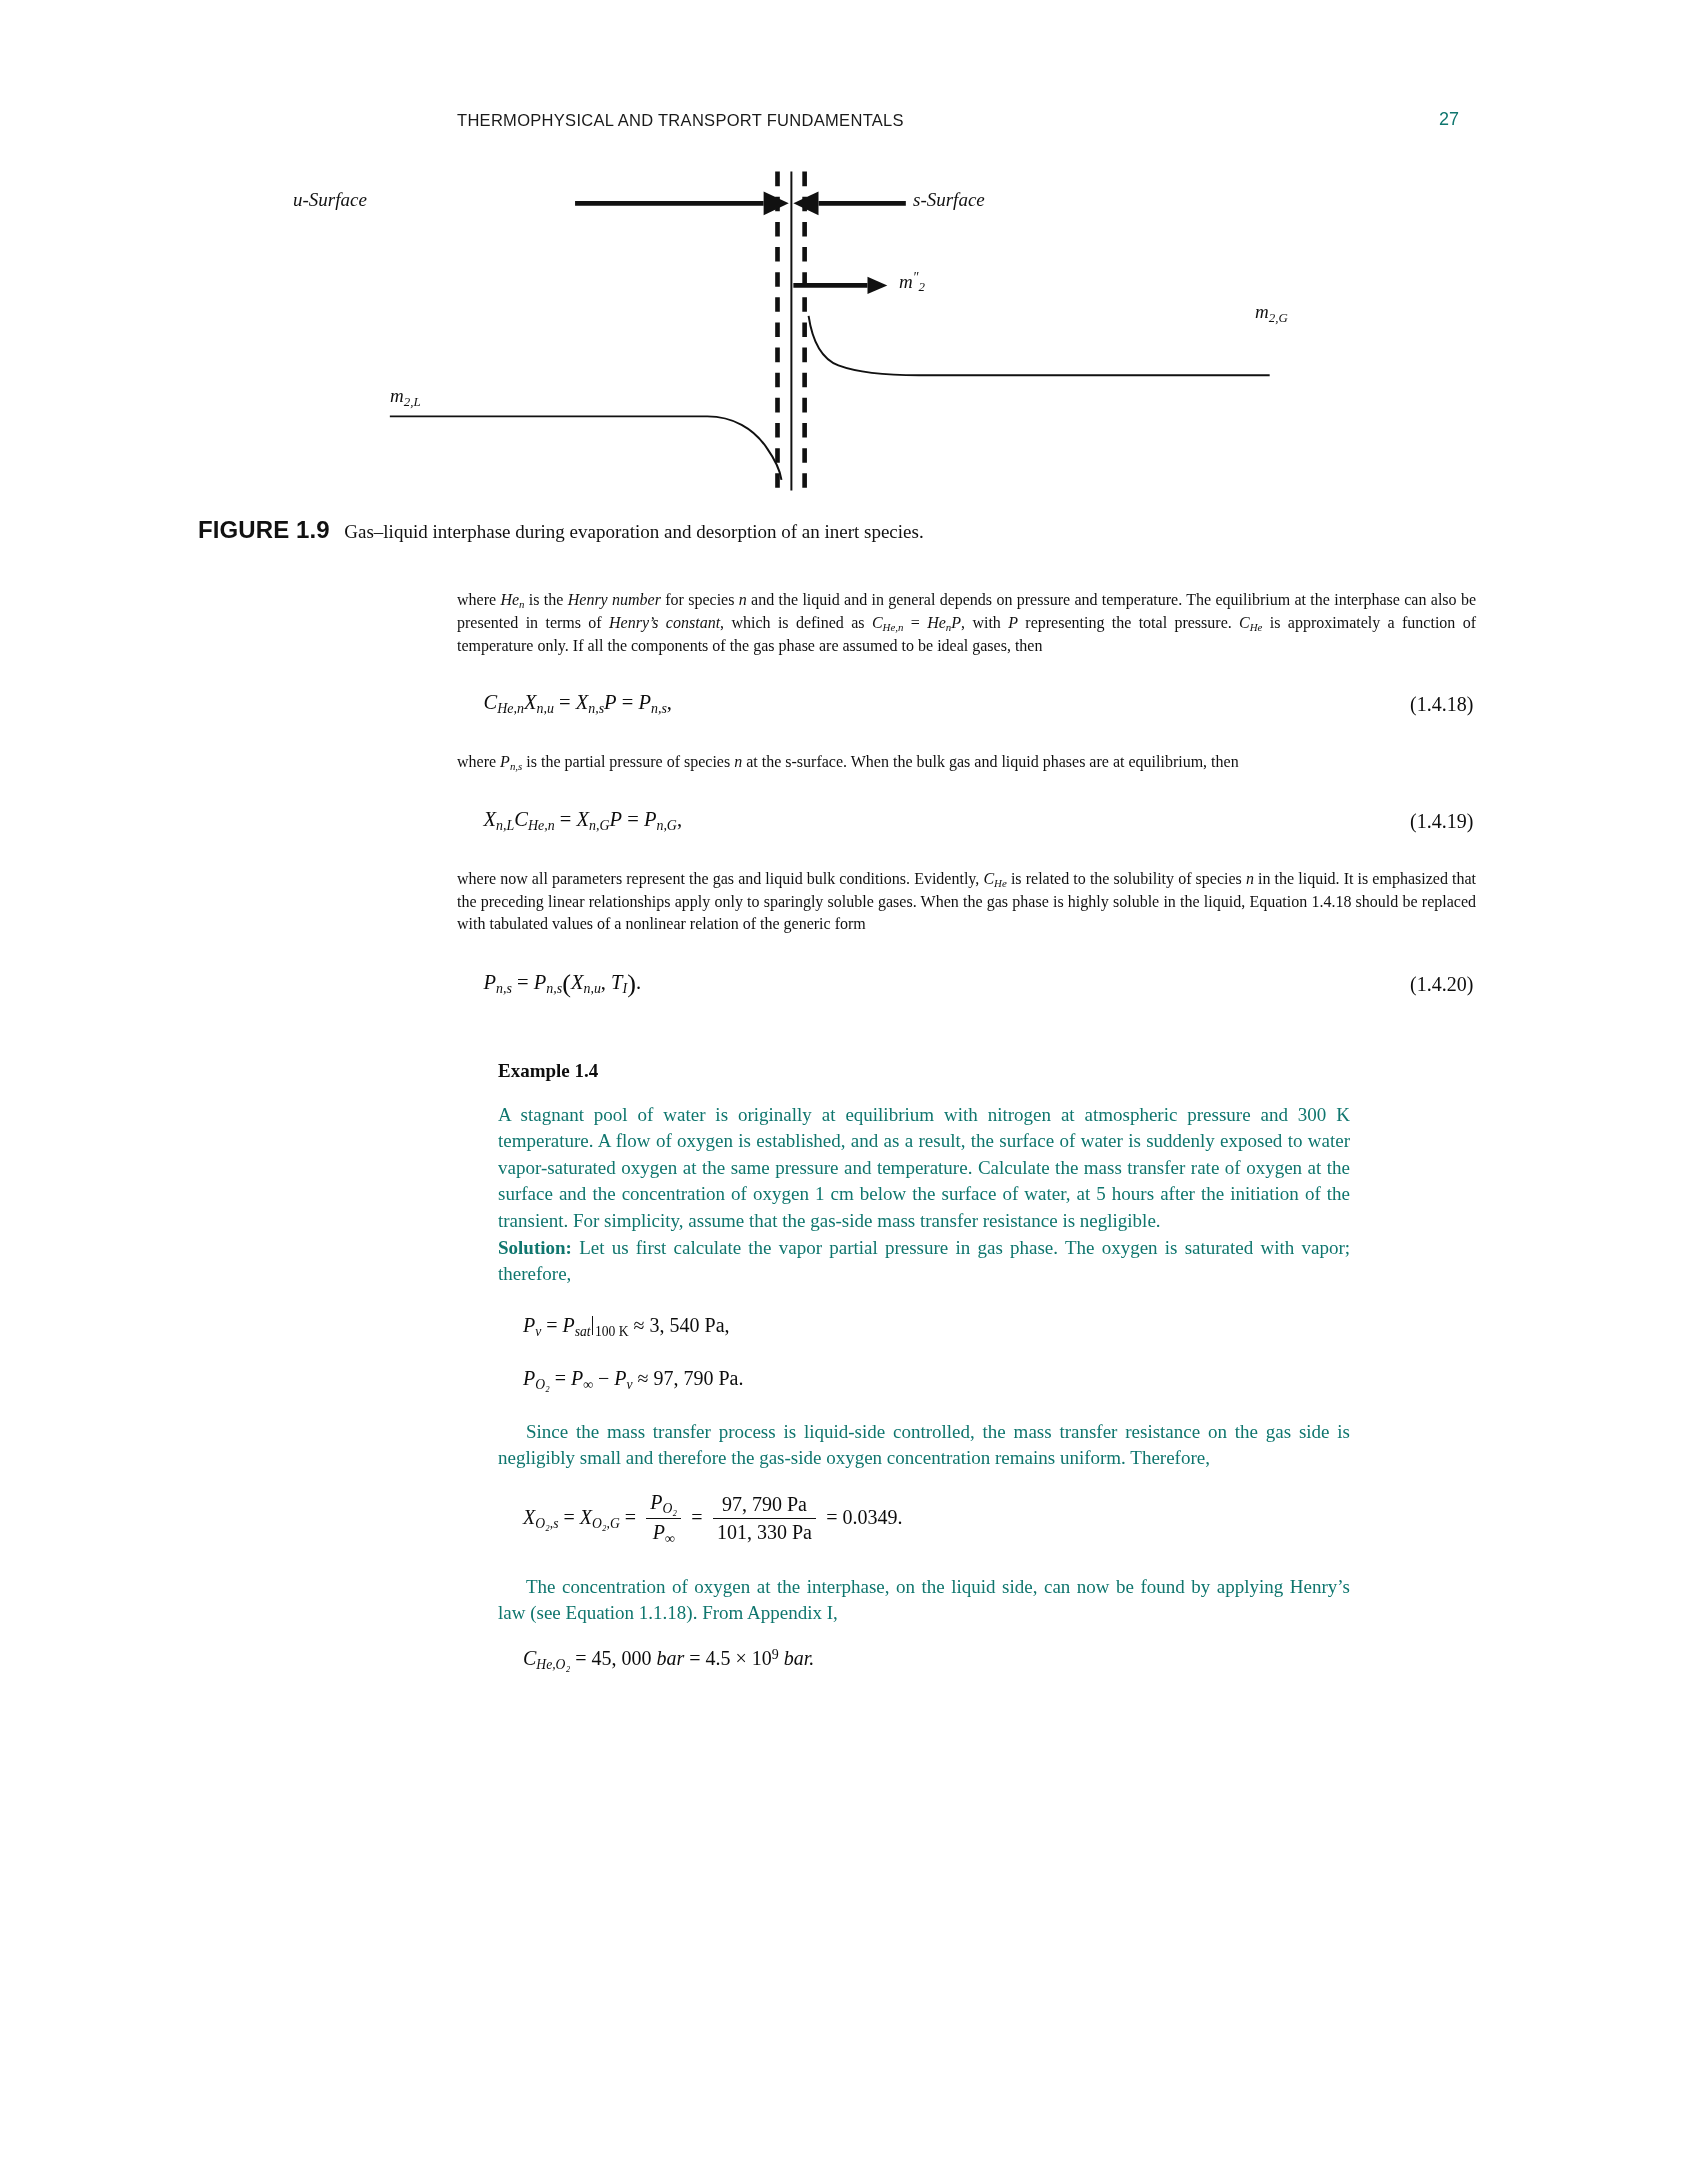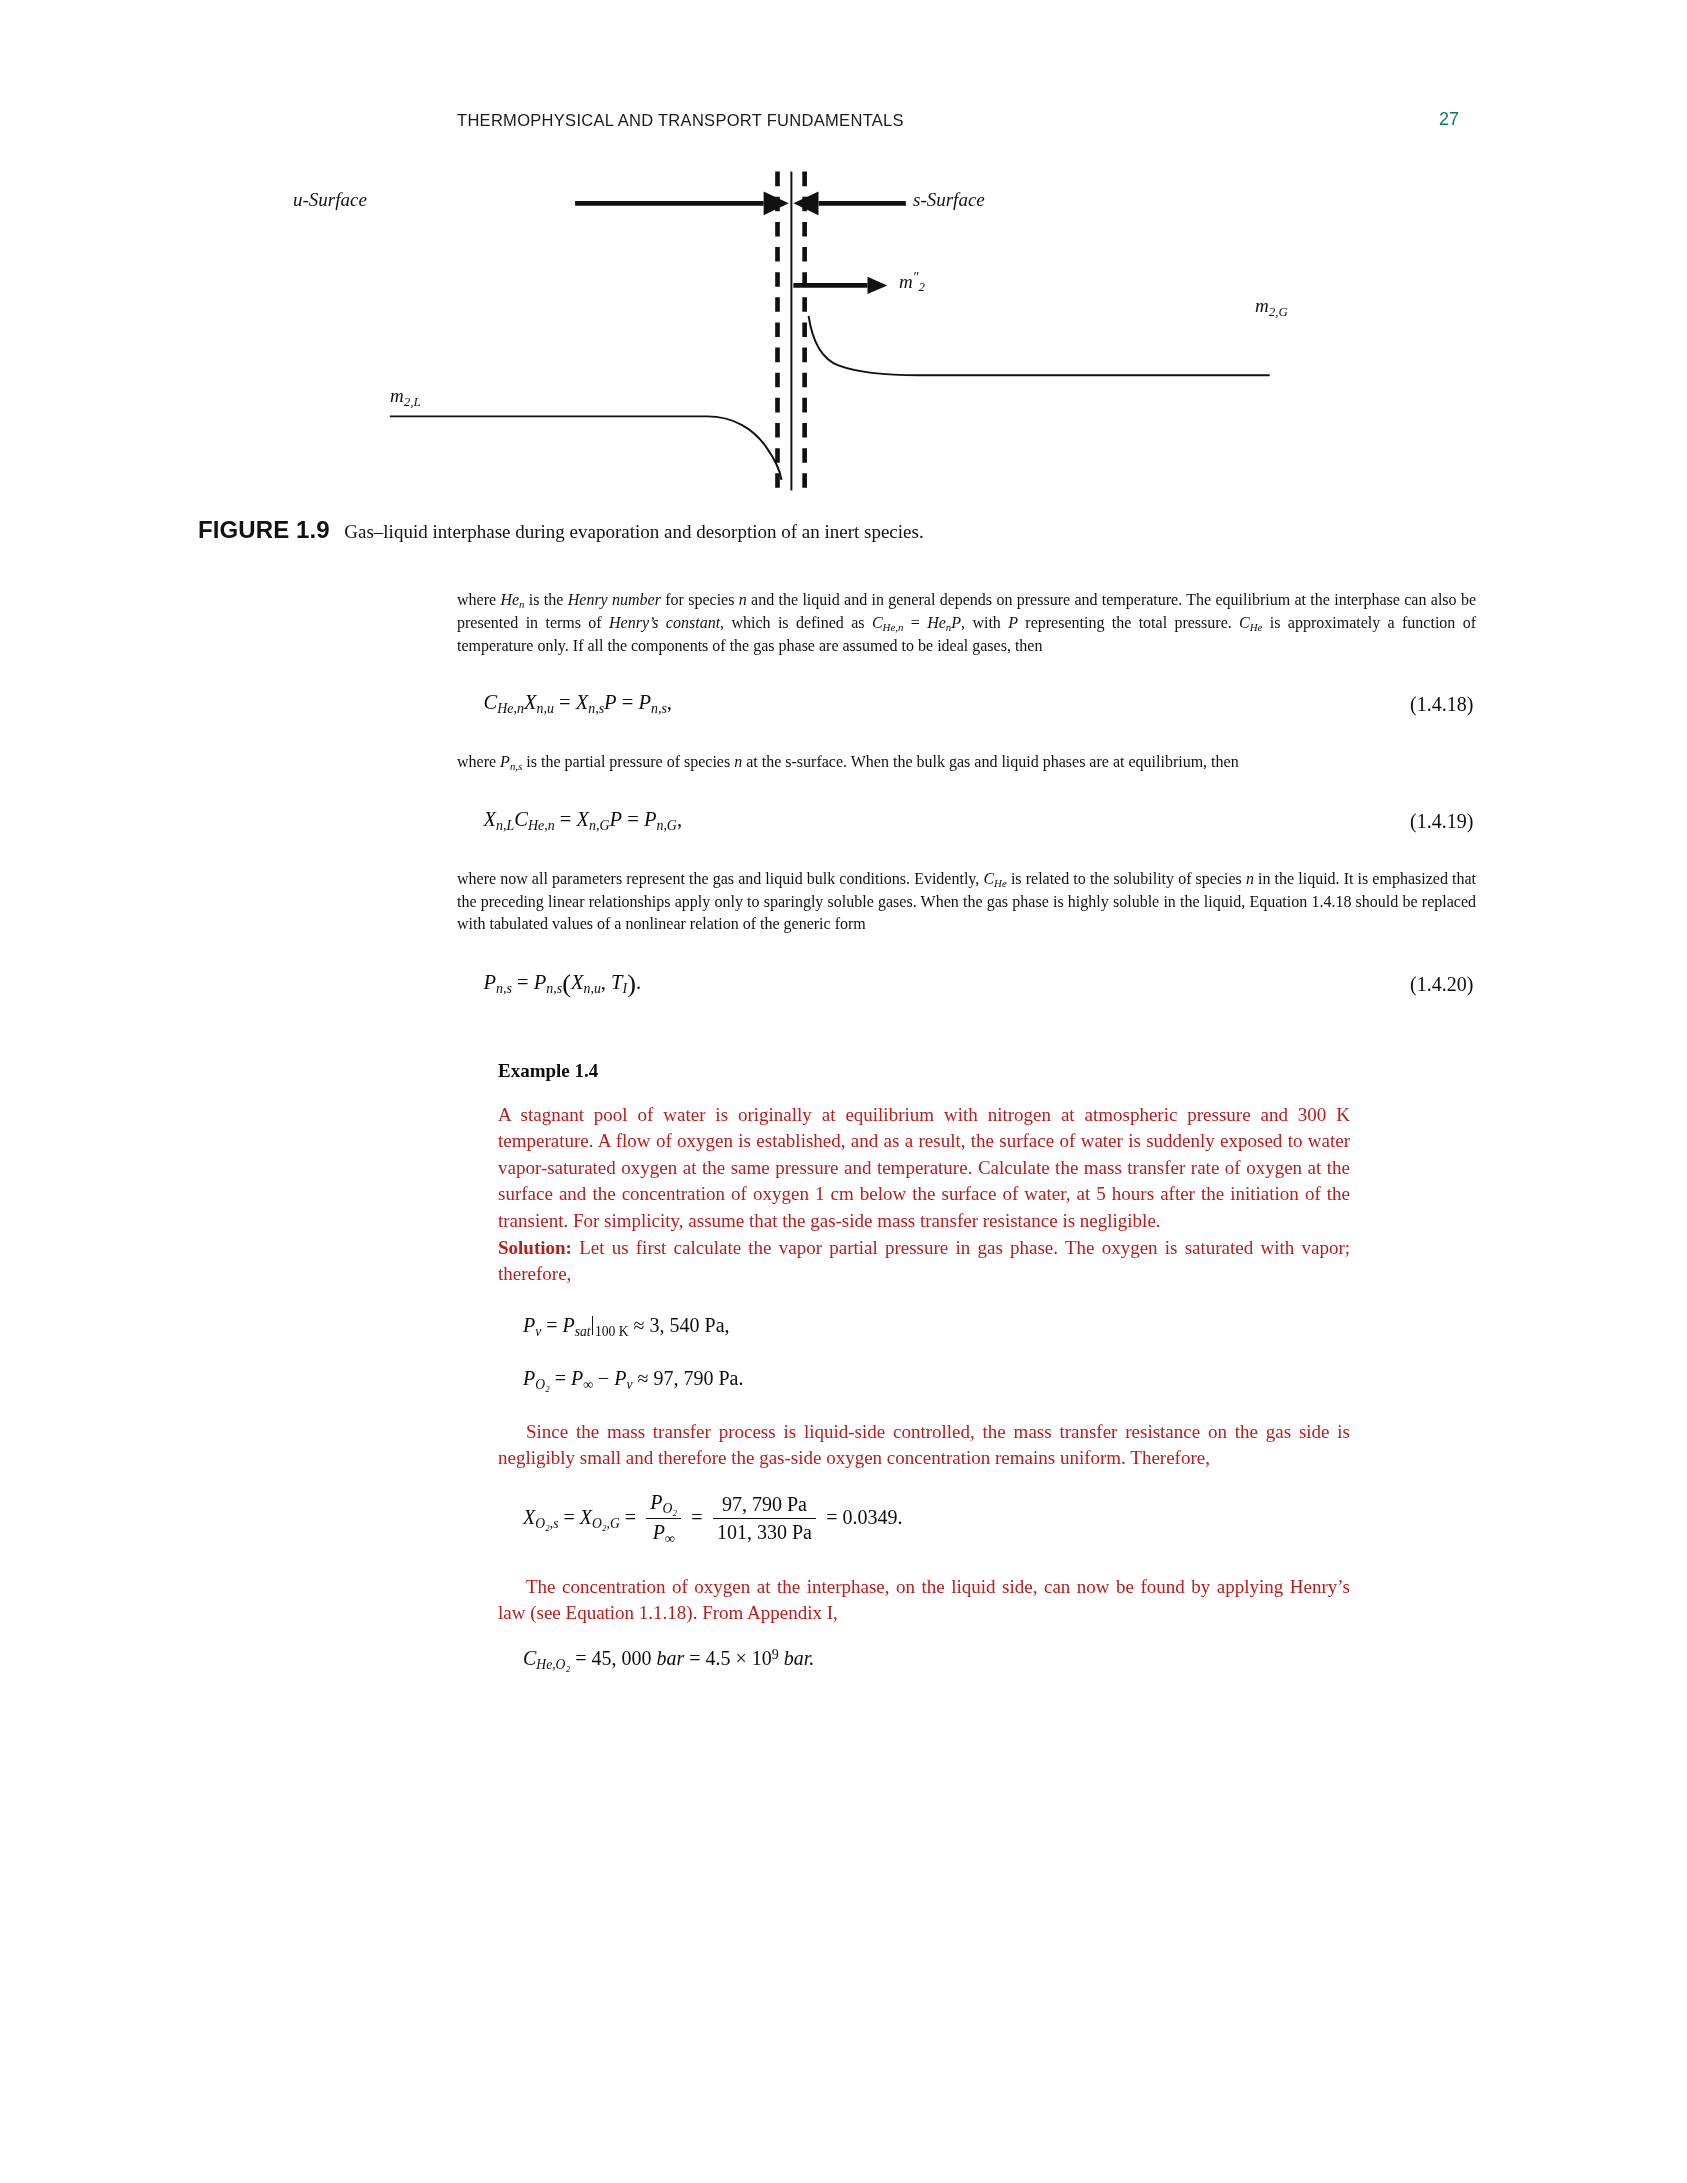--- a/index.html
+++ b/index.html
@@ -147,21 +147,21 @@
     font-family: "Liberation Serif", "DejaVu Serif", serif;
     font-weight: bold;
     font-size: 19px;
     margin: 0;
   }
   p.expara {
     margin: 0;
     font-size: 19px;
     line-height: 1.40;
     text-align: justify;
-    color: #b91c1c;
+    color: #0f766e;
   }
   p.expara.ind { text-indent: 28px; }
   .exeq {
     margin: 0 0 0 25px;
     font-size: 20px;
     font-style: italic;
     white-space: nowrap;
   }
   .exeq .up { font-style: normal; }
 
@@ -234,21 +234,21 @@
     </svg>
 
     <div class="fig-label" style="left:95px; top:24px;">u-Surface</div>
 
     <div class="fig-label" style="left:715px; top:24px;">s-Surface</div>
 
     <div class="fig-label" style="left:701px; top:105px;">
       <span>m</span><sup>″</sup><sub>2</sub>
     </div>
 
-    <div class="fig-label" style="left:1057px; top:130px;">
+    <div class="fig-label" style="left:1057px; top:136px;">
       <span>m</span><sub>2,G</sub>
     </div>
 
     <div class="fig-label" style="left:192px; top:220px;">
       <span>m</span><sub>2,L</sub>
     </div>
   </div>
 
   <div class="caption">
     <span class="capnum">FIGURE 1.9</span><span class="captext">Gas–liquid interphase during evaporation and desorption of an inert species.</span>

